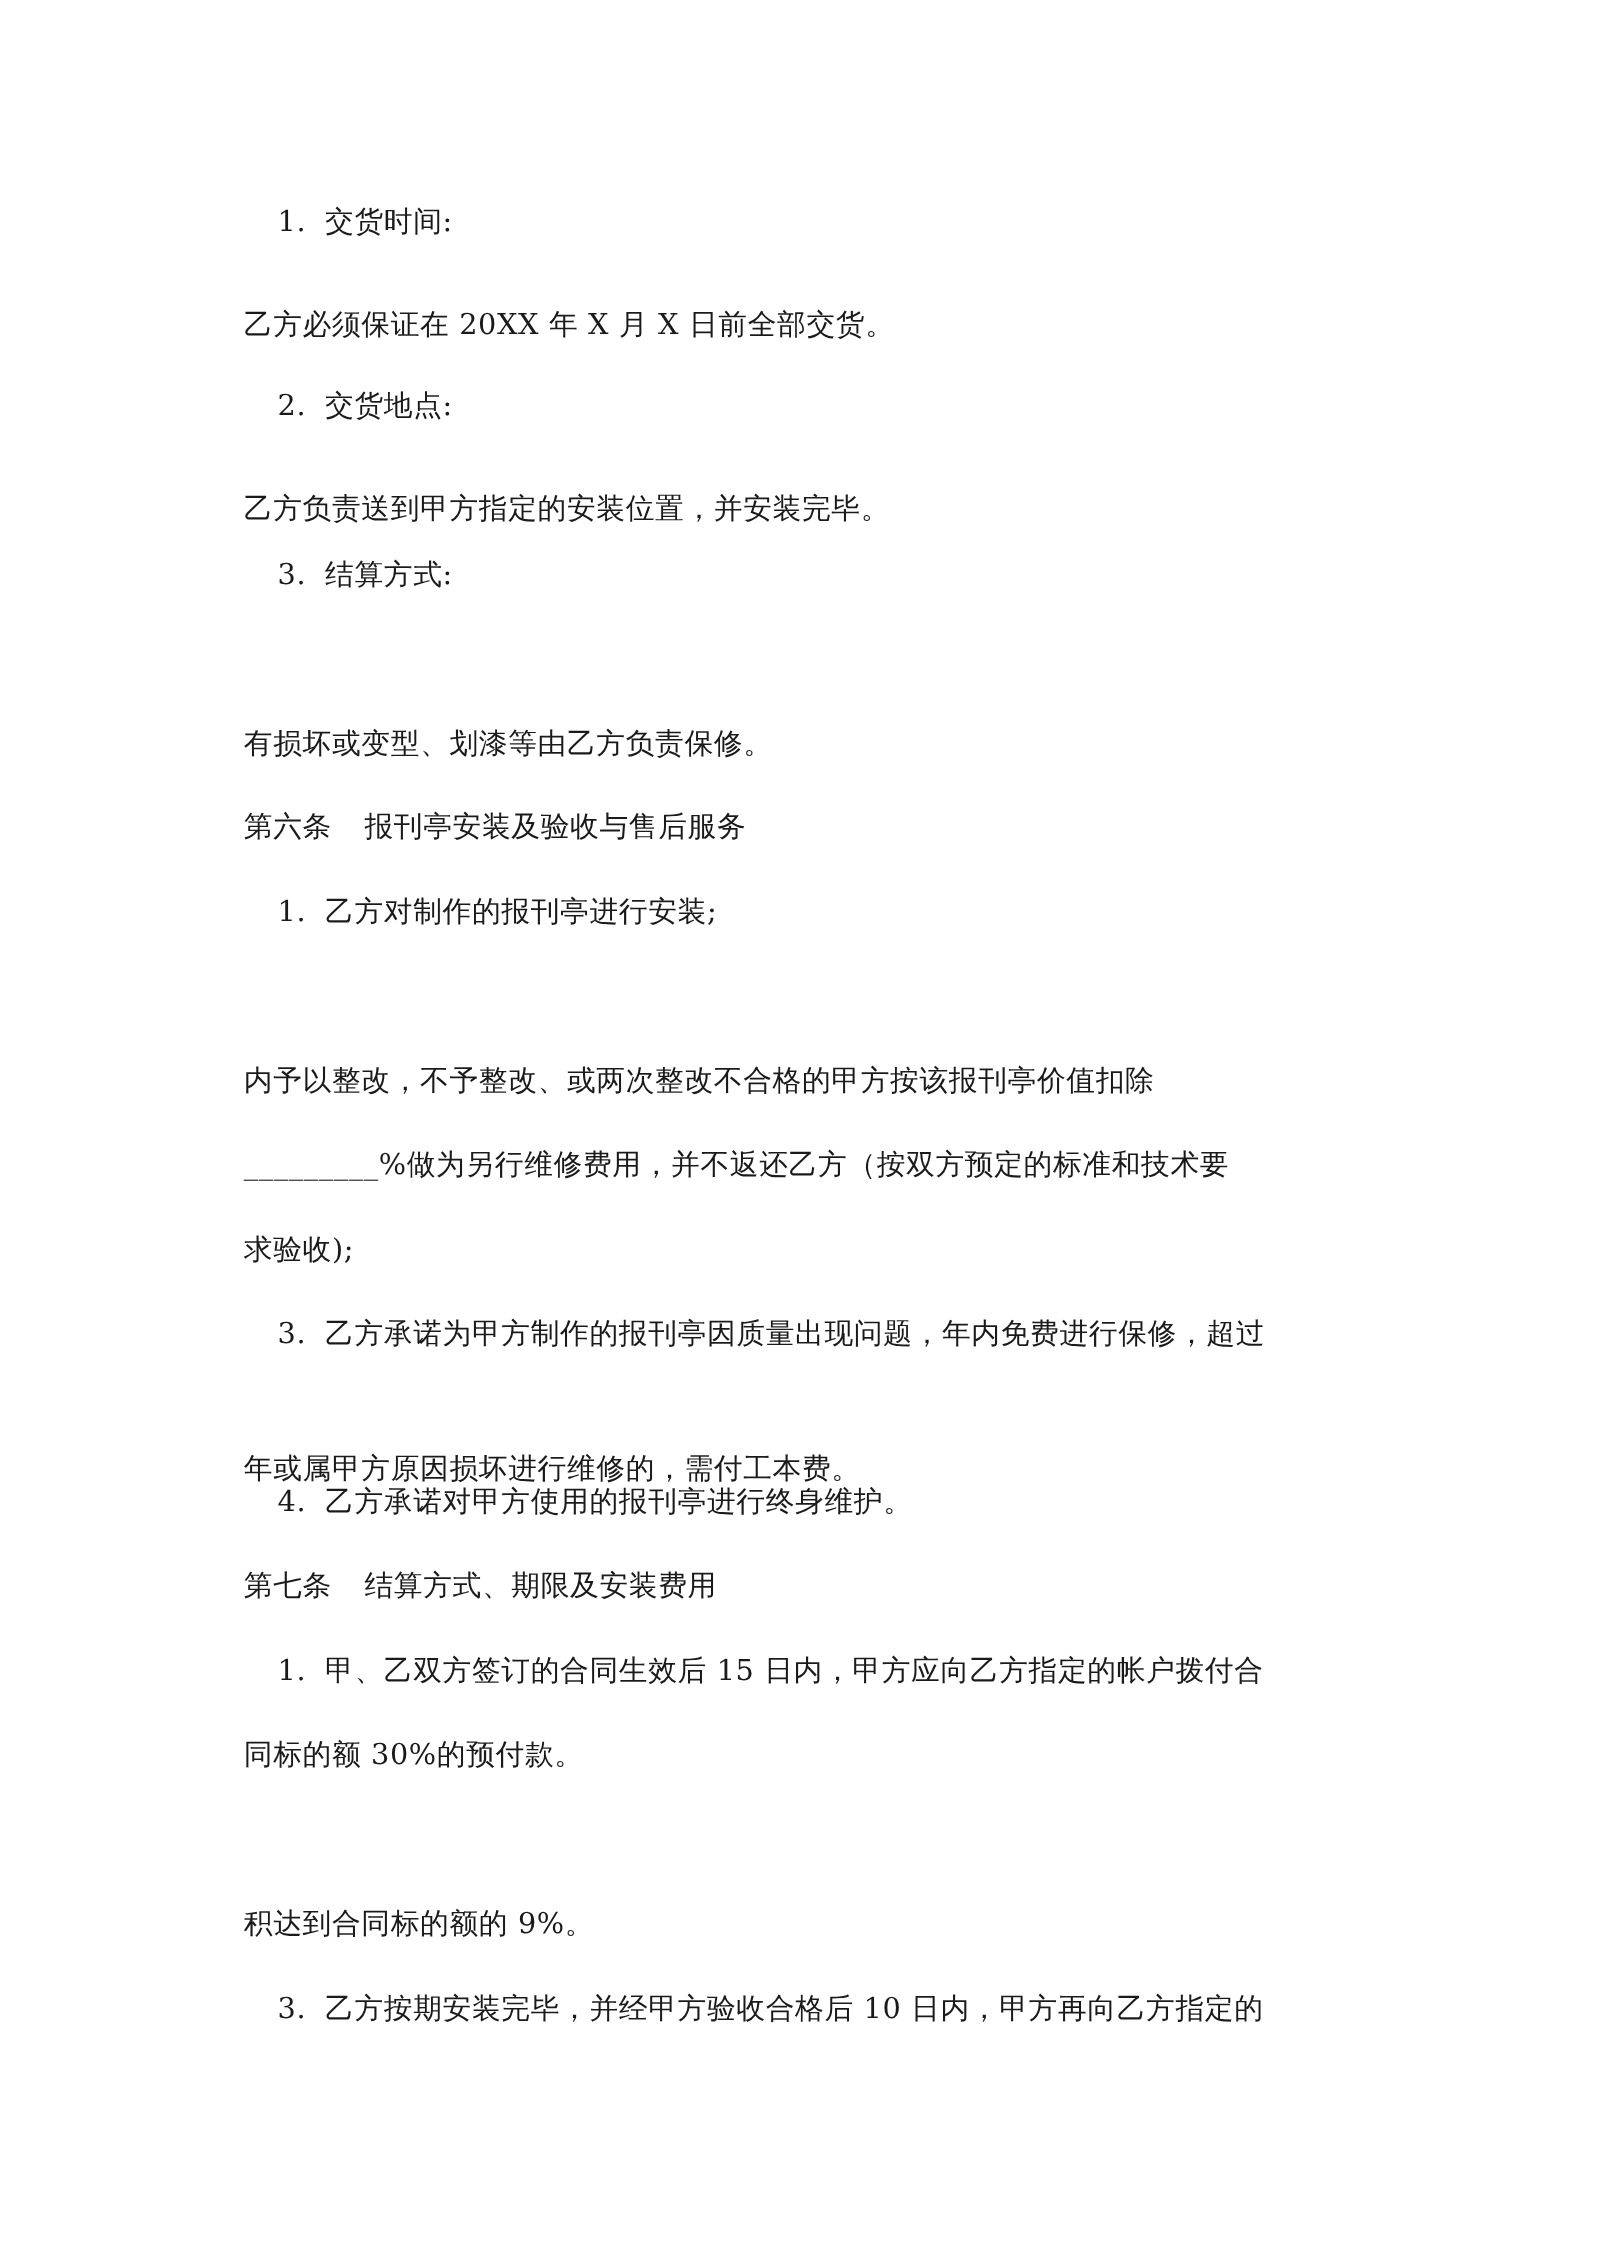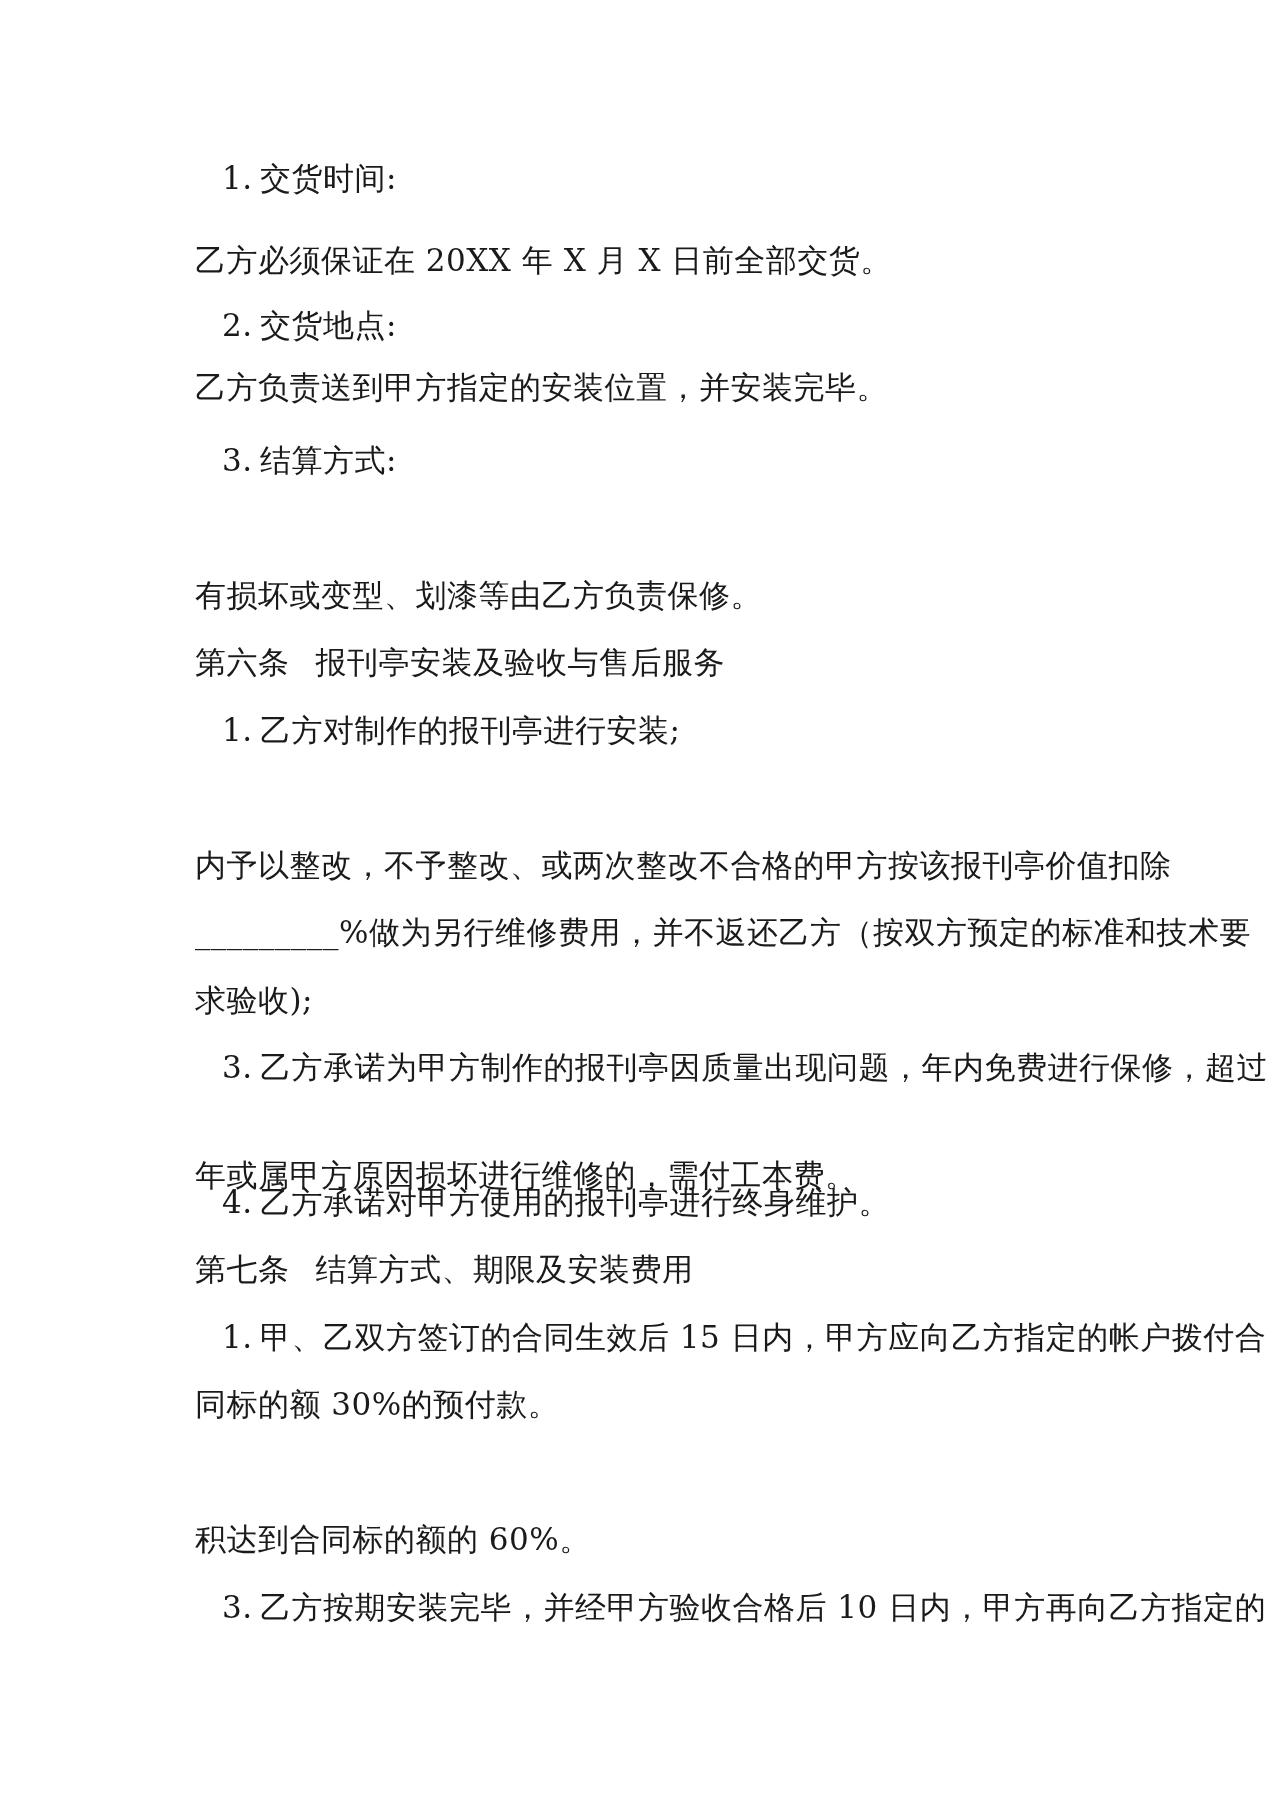--- a/index.html
+++ b/index.html
@@ -19,21 +19,21 @@
       position: absolute;
       left: 0;
       top: 0;
       width: 1280px;
       height: 1810px;
       background: #ffffff;
     }
     .line {
       position: absolute;
       left: 195px;
-      font-size: 31px;
+      font-size: 23px;
       line-height: 30px;
       white-space: nowrap;
       letter-spacing: 0.5px;
     }
     .indent {
       left: 222px;
     }
     .num {
       display: inline-block;
       width: 38px;
@@ -48,21 +48,21 @@
 
 <div class="page">
   <div class="line indent" style="top:163px">
     <span class="num">1.</span><span>交货时间:</span>
   </div>
   <div class="line" style="top:245px">乙方必须保证在 20XX 年 X 月 X 日前全部交货。</div>
 
   <div class="line indent" style="top:310px">
     <span class="num">2.</span><span>交货地点:</span>
   </div>
-  <div class="line" style="top:372px">乙方负责送到甲方指定的安装位置，并安装完毕。</div>
+  <div class="line" style="top:392px">乙方负责送到甲方指定的安装位置，并安装完毕。</div>
 
   <div class="line indent" style="top:445px">
     <span class="num">3.</span><span>结算方式:</span>
   </div>
   <div class="line" style="top:580px">有损坏或变型、划漆等由乙方负责保修。</div>
 
   <div class="line heading" style="top:647px">
     <span>第六条</span><span class="gap"></span><span>报刊亭安装及验收与售后服务</span>
   </div>
 
@@ -82,17 +82,17 @@
   </div>
 
   <div class="line heading" style="top:1254px">
     <span>第七条</span><span class="gap"></span><span>结算方式、期限及安装费用</span>
   </div>
 
   <div class="line indent" style="top:1322px">
     <span class="num">1.</span><span>甲、乙双方签订的合同生效后 15 日内，甲方应向乙方指定的帐户拨付合</span>
   </div>
   <div class="line" style="top:1389px">同标的额 30%的预付款。</div>
-  <div class="line" style="top:1524px">积达到合同标的额的 60%。</div>
+  <div class="line" style="top:1524px">积达到合同标的额的 9%。</div>
   <div class="line indent" style="top:1592px">
     <span class="num">3.</span><span>乙方按期安装完毕，并经甲方验收合格后 10 日内，甲方再向乙方指定的</span>
   </div>
 </div>
 
 </body></html>

